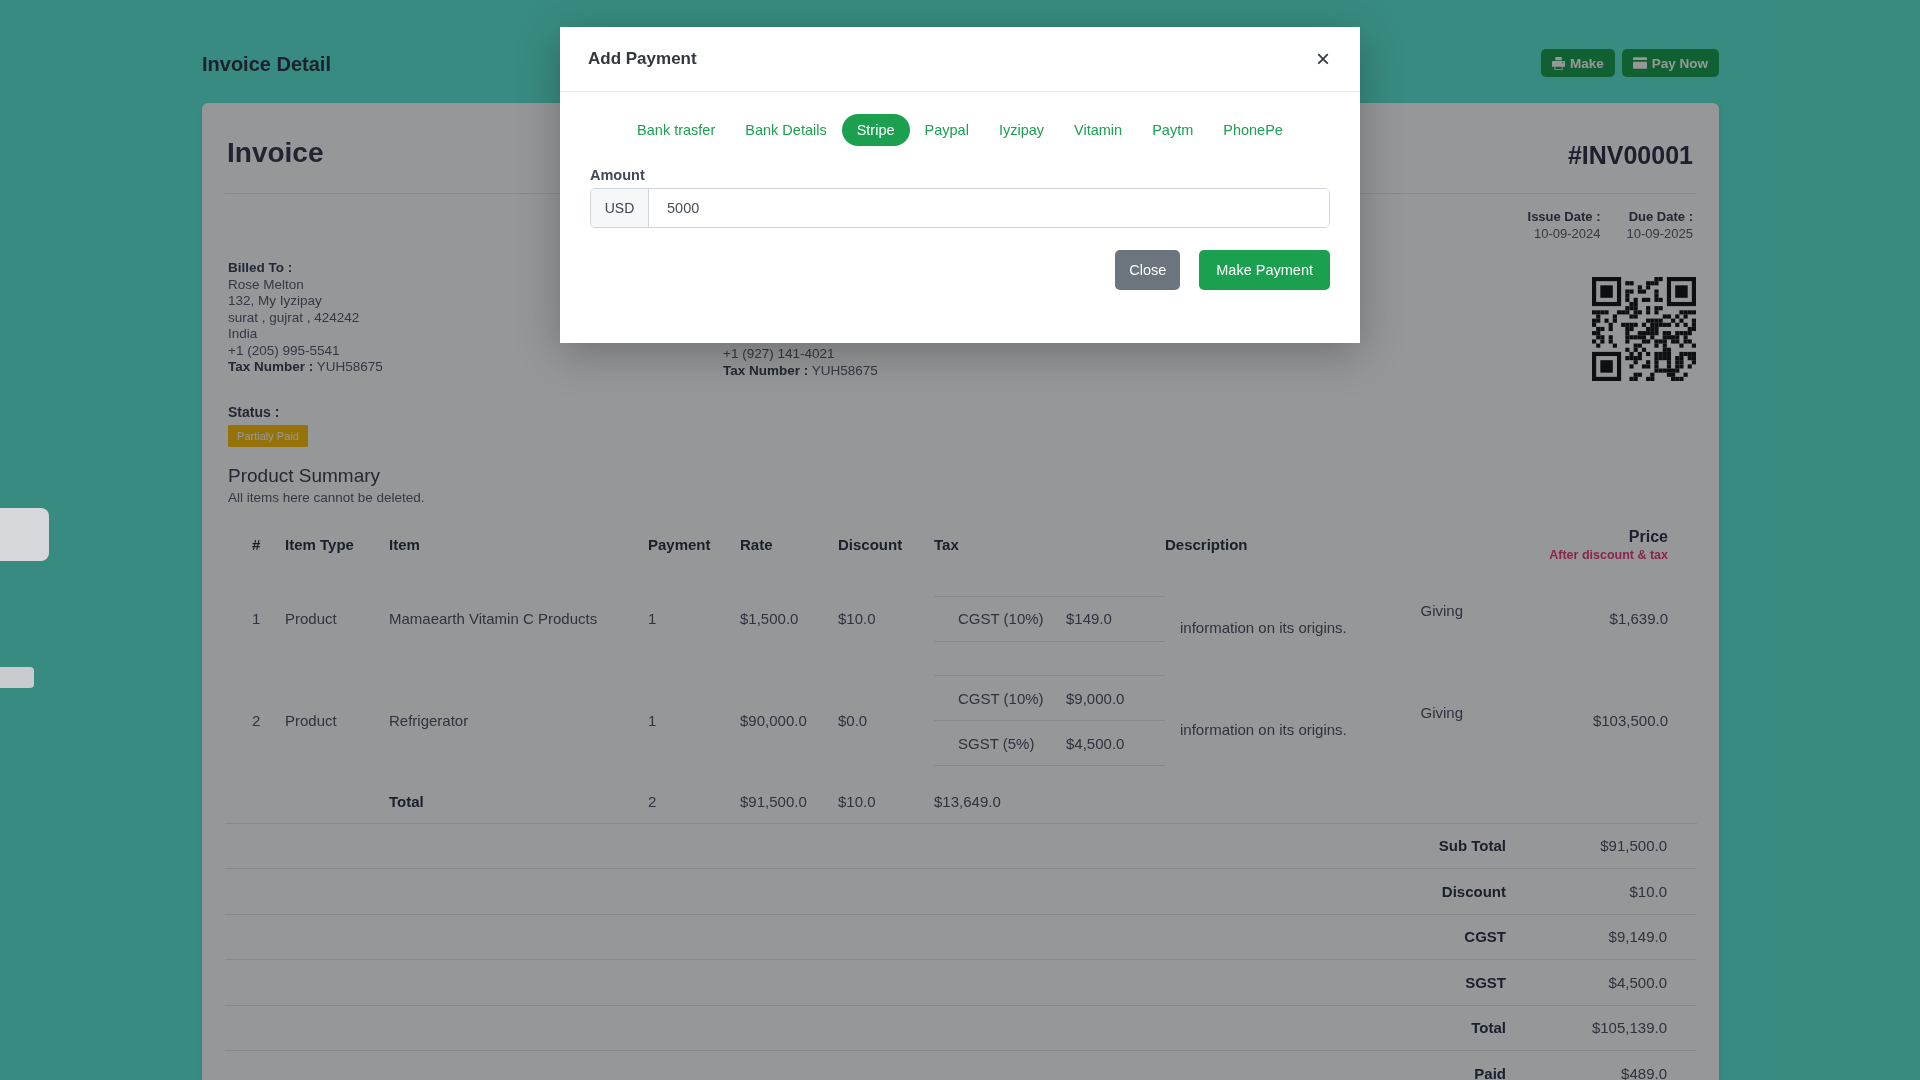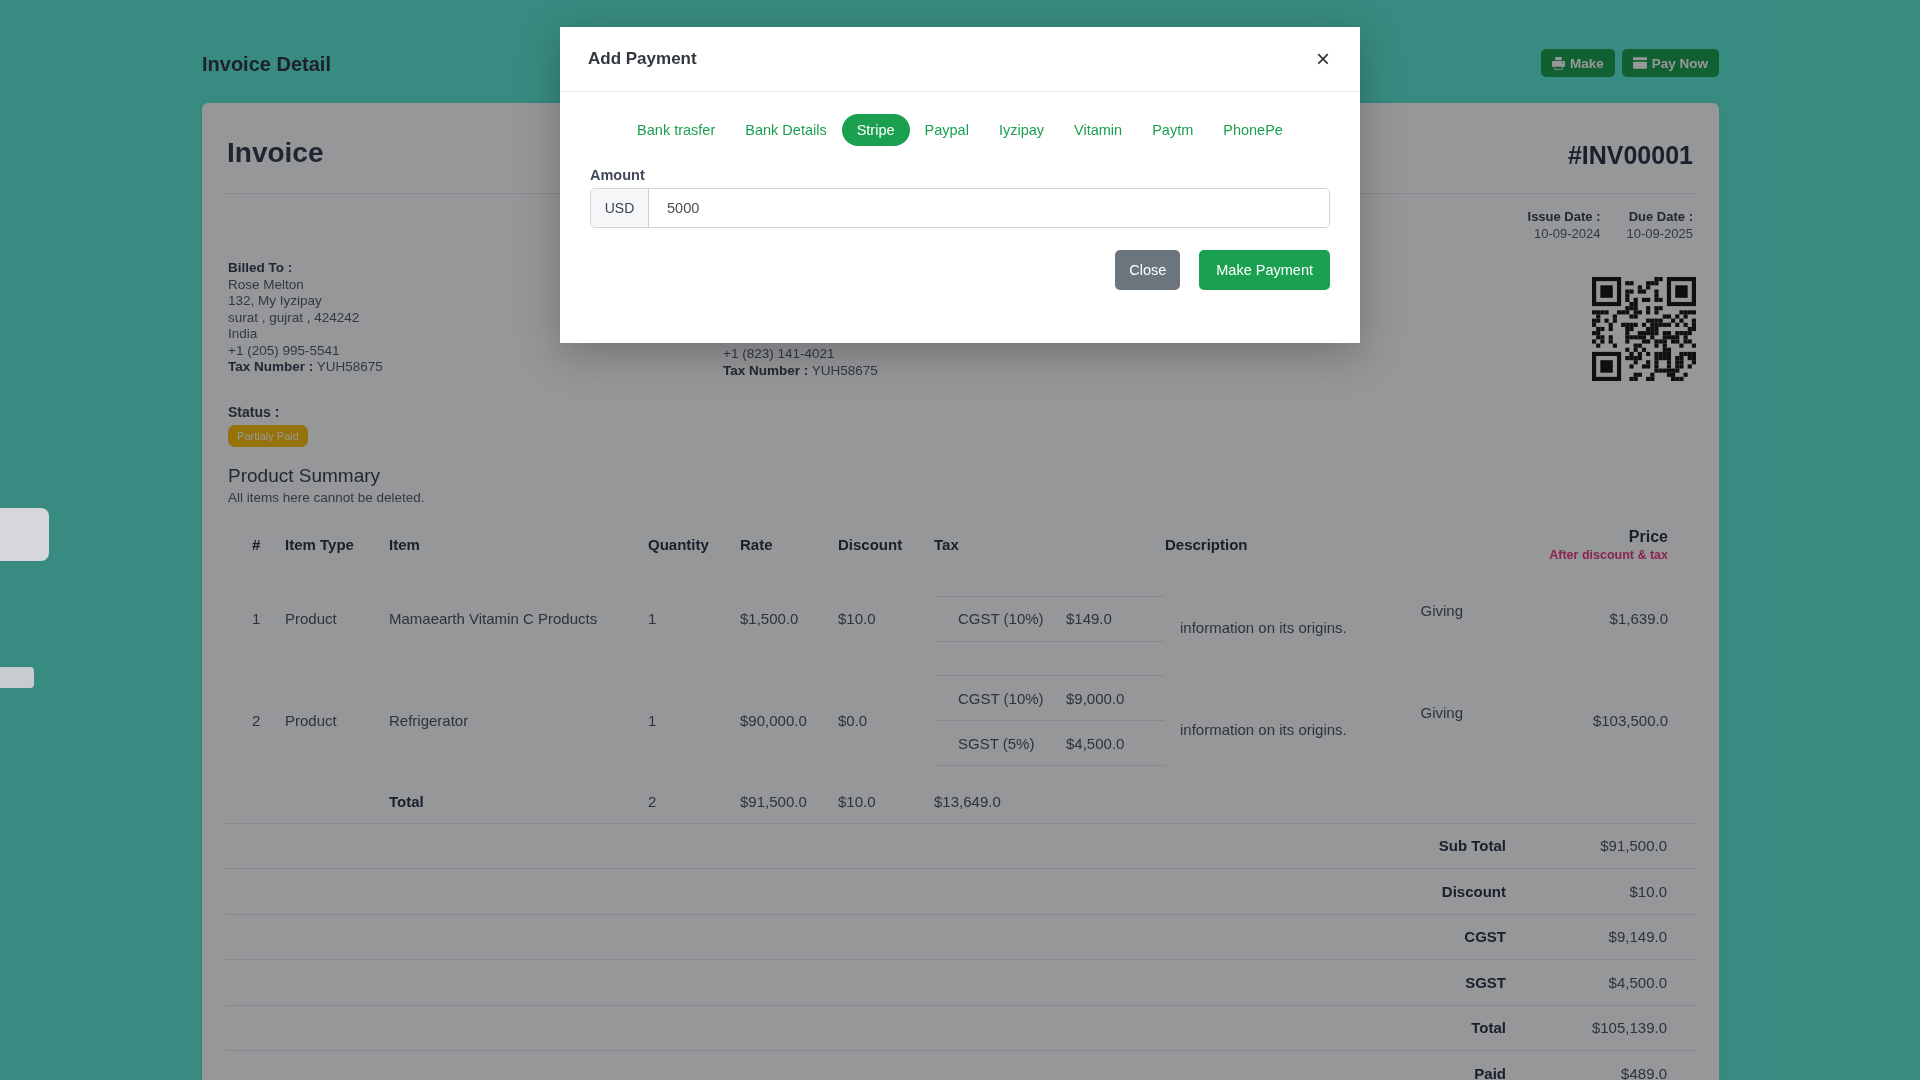--- a/index.html
+++ b/index.html
@@ -26,21 +26,21 @@
   .date-value { font-size:13px; color:#555c6a; }
 
   .billed { position:absolute; left:26px; top:157px; font-size:13.5px; line-height:16.5px; color:#555c6a; }
   .b-label, .b-tax-label { font-weight:700; color:#3a4151; }
   .shipped { position:absolute; left:521px; top:243px; font-size:13.5px; line-height:16.5px; color:#555c6a; }
 
   .qr { position:absolute; left:1390px; top:174px; width:104px; height:104px; background:#fff; }
 
   .status-label { position:absolute; left:26px; top:301px; font-size:14px; font-weight:700; color:#3a4151; }
   .status-badge { position:absolute; left:26px; top:322px; width:80px; height:22px; background:#ffc107;
-                  color:#fff; font-size:11px; border-radius:7px; display:flex; align-items:center; justify-content:center; }
+                  color:#fff; font-size:11px; border-radius:1px; display:flex; align-items:center; justify-content:center; }
 
   .ps-title { position:absolute; left:26px; top:362px; font-size:19px; font-weight:400; color:#3a4151; }
   .ps-sub   { position:absolute; left:26px; top:387px; font-size:13.5px; color:#555c6a; }
 
   .table-wrap { position:absolute; left:23px; top:410px; width:1471px; }
   table.ptable { width:1471px; border-collapse:collapse; table-layout:fixed; }
   .ptable th { font-size:15px; font-weight:700; color:#2c3345; text-align:left; vertical-align:middle; height:63px; }
   .ptable td { font-size:15px; color:#4c5363; vertical-align:middle; }
   .col-num{width:60px}.col-type{width:104px}.col-item{width:259px}.col-qty{width:92px}.col-rate{width:98px}
   .col-disc{width:96px}.col-tax{width:231px}.col-desc{width:314px}.col-price{width:218px}
@@ -135,21 +135,21 @@
       <div class="b-label">Billed To :</div>
       <div>Rose Melton</div>
       <div>132, My Iyzipay</div>
       <div>surat , gujrat , 424242</div>
       <div>India</div>
       <div>+1 (205) 995-5541</div>
       <div><span class="b-tax-label">Tax Number :</span> <span>YUH58675</span></div>
     </div>
 
     <div class="shipped">
-      <div>+1 (823) 141-4021</div>
+      <div>+1 (927) 141-4021</div>
       <div><span class="b-tax-label">Tax Number :</span> <span>YUH58675</span></div>
     </div>
 
     <div class="qr"><svg width="104" height="104" viewBox="0 0 104 104">
           <rect x="62.400000000000006" y="0" width="4.16" height="4.16" fill="#151515"></rect>
           <rect x="66.56" y="0" width="4.16" height="4.16" fill="#151515"></rect>
           <rect x="33.28" y="4.16" width="4.16" height="4.16" fill="#151515"></rect>
           <rect x="37.44" y="4.16" width="4.16" height="4.16" fill="#151515"></rect>
           <rect x="54.08" y="4.16" width="4.16" height="4.16" fill="#151515"></rect>
           <rect x="58.24" y="4.16" width="4.16" height="4.16" fill="#151515"></rect>
@@ -375,21 +375,21 @@
           <col class="col-disc">
             <col class="col-tax">
             <col class="col-desc">
             <col class="col-price">
         </colgroup>
         <thead>
           <tr>
             <th class="num">#</th>
             <th>Item Type</th>
             <th>Item</th>
-            <th>Quantity</th>
+            <th>Payment</th>
             <th>Rate</th>
             <th>Discount</th>
             <th>Tax</th>
             <th>Description</th>
             <th class="price">
               <span>Price</span>
               <span class="price-note">After discount &amp; tax</span>
             </th>
           </tr>
         </thead>

